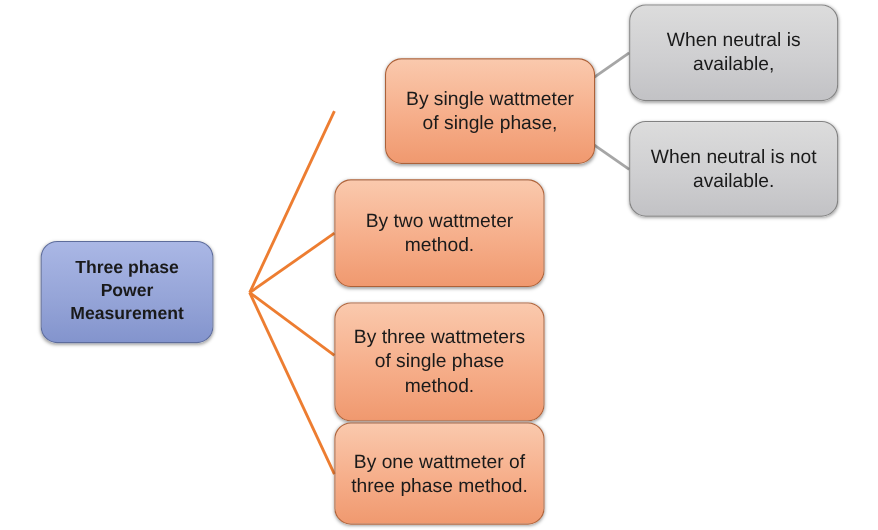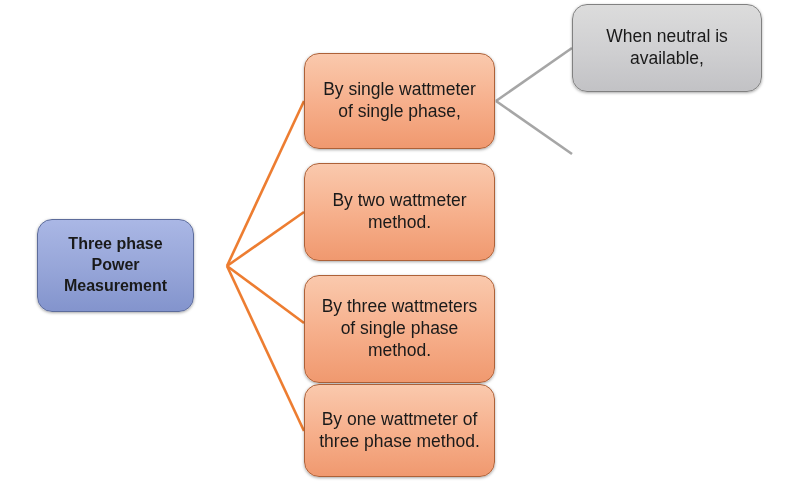--- a/index.html
+++ b/index.html
@@ -46,21 +46,21 @@
     line-height: 1.3;
   }
   .node-method {
     left: 304px;
     width: 191px;
     background: linear-gradient(180deg, #fac9ad 0%, #f6ae8a 55%, #f0996f 100%);
     border: 1.5px solid #ad6138;
     font-size: 17.5px;
     line-height: 1.25;
   }
-  .node-method-1 { top: 53px;  height: 96px; }
+  .node-method-1 { top: 53px;  height: 96px; margin-left: 46px; }
   .node-method-2 { top: 163px; height: 98px; }
   .node-method-3 { top: 275px; height: 108px; text-align: center; }
   .node-method-4 { top: 384px; height: 93px; }
   .node-subcase {
     left: 572px;
     width: 190px;
     background: linear-gradient(180deg, #dcdcdc 0%, #cfcfd1 55%, #c2c2c5 100%);
     border: 1.5px solid #818181;
     font-size: 17.5px;
     line-height: 1.25;
@@ -102,14 +102,17 @@
   </div>
 
   <div class="node node-method node-method-4">
     <span class="node-label">By one wattmeter of three phase method.</span>
   </div>
 
   <div class="node node-subcase node-subcase-1">
     <span class="node-label">When neutral is available,</span>
   </div>
 
+  <div class="node node-subcase node-subcase-2">
+    <span class="node-label">When neutral is not available.</span>
+  </div>
 
 </div>
 
 </body></html>

